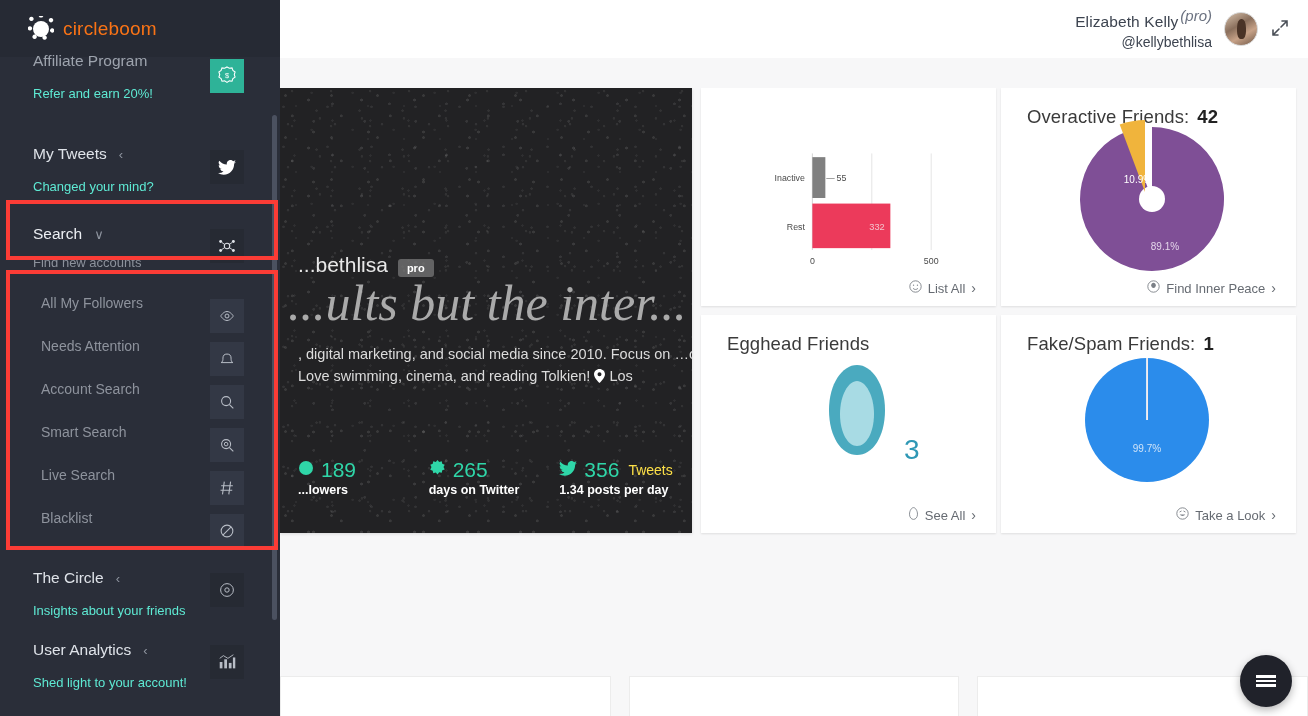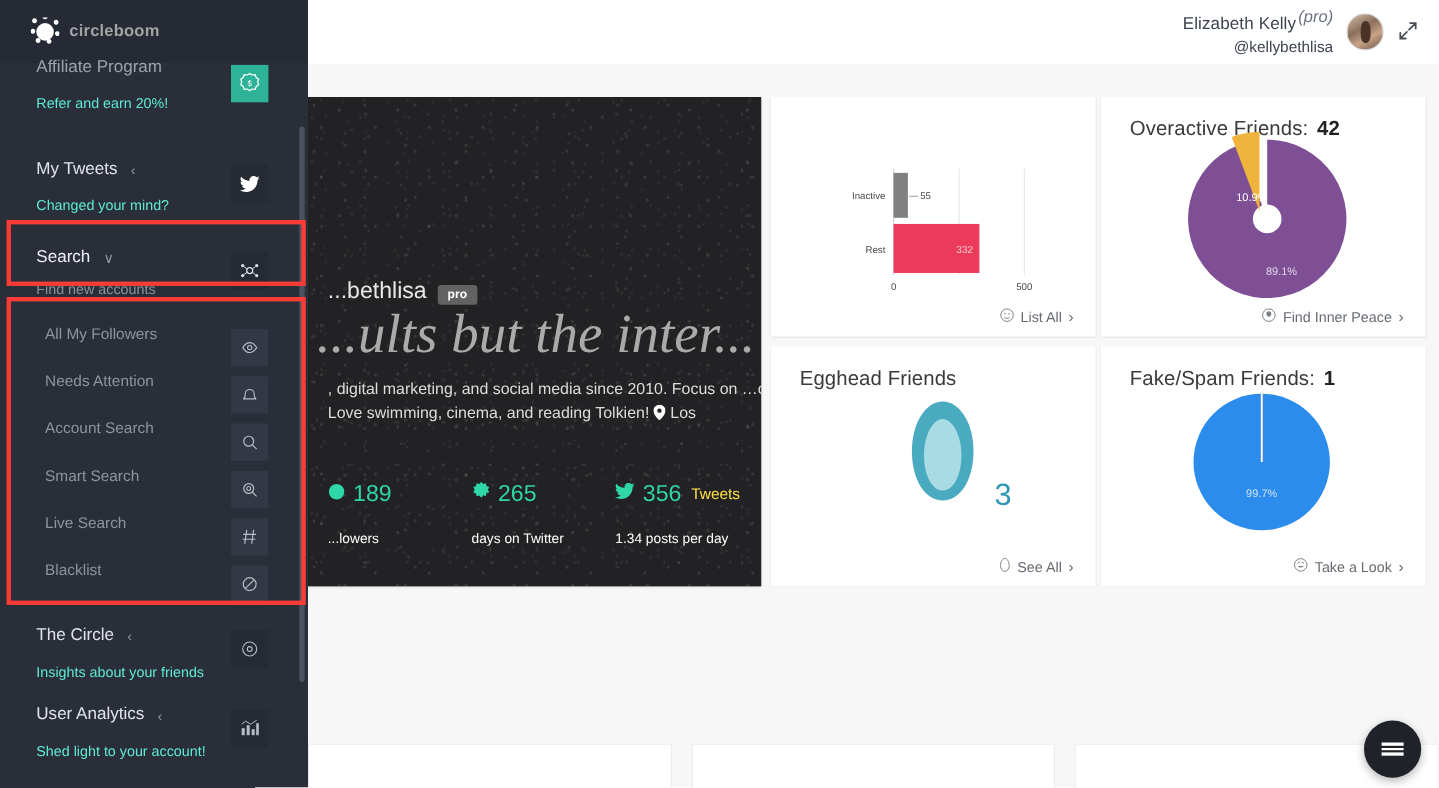--- a/index.html
+++ b/index.html
@@ -94,21 +94,21 @@
   }
   .pin-icon { display:inline-block; vertical-align:-2px; }
   .profile-stats {
     position: absolute; left: 0; right: 0; bottom: 36px;
     display: flex; padding: 0 10px;
   }
   .stat { flex: 1; text-align: left; padding-left: 8px; }
   .stat-top { display: flex; align-items: center; gap: 7px; }
   .stat-num { font-size: 21px; color: #2fd6a8; }
   .stat-suffix { font-size: 14px; color: #fde047; margin-left: 2px; }
-  .stat-sub { font-size: 12.5px; color: #ffffff; font-weight: normal; margin-top: 22px; }
+  .stat-sub { font-size: 12.5px; color: #ffffff; font-weight: bold; margin-top: 1px; }
 
   
   .card {
     position: absolute; background: #ffffff;
     box-shadow: 0 1px 2px rgba(0,0,0,.10);
   }
   .card-title {
     font-size: 18.5px; color: #3a3a3a; padding: 18px 0 0 26px; letter-spacing: .1px;
   }
   .card-title b { font-weight: bold; color: #222; margin-left: 8px; }
@@ -154,21 +154,21 @@
     position: absolute; left: 0; top: 0; width: 280px; height: 716px;
     background: #2a2e39; z-index: 20; overflow: hidden;
   }
   .sidebar-logo {
     height: 57px; display: flex; align-items: center; gap: 9px;
     padding-left: 28px; background: #262a34;
   }
   .logo-mark {
     width: 26px; height: 26px; position: relative;
   }
-  .logo-text { font-size: 15px; color: #a3a3a3; font-weight: bold; letter-spacing: .2px; }
+  .logo-text { font-size: 19px; color: #f97316; font-weight: normal; letter-spacing: .2px; }
   .menu { position: relative; height: 659px; }
   .menu-item {
     position: relative; height: 94px; padding-left: 33px; padding-top: 17px;
   }
   .mi-title-row { display: flex; align-items: center; }
   .mi-title { font-size: 15.5px; color: #9da3ad; }
   .mi-title.active { color: #dfe3e9; }
   .mi-caret { font-size: 13px; color: #8f95a0; margin-left: 12px; }
   .mi-sub { font-size: 13px; color: #5eead4; margin-top: 16px; }
   .mi-icon-box {

